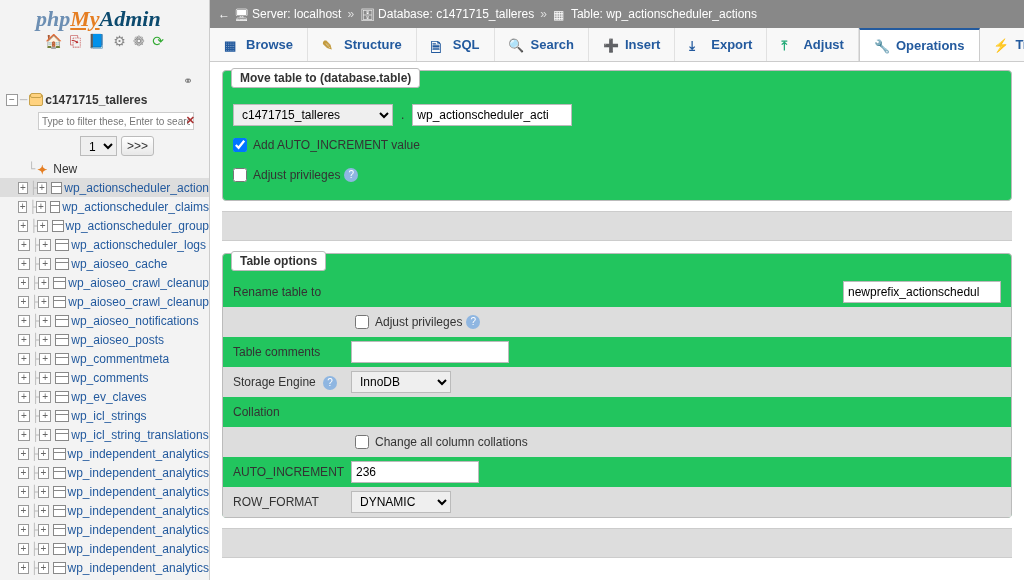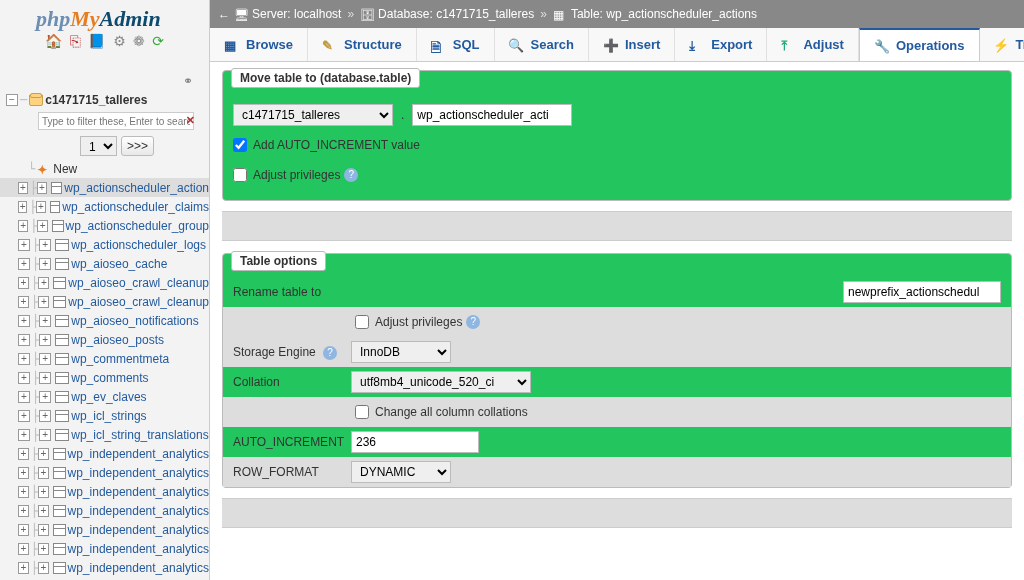--- a/index.html
+++ b/index.html
@@ -2,21 +2,21 @@
 <html><head>
 <meta charset="utf-8">
 <style>
 * { box-sizing: border-box; margin: 0; padding: 0; }
 body { font-family: sans-serif; font-size: 12px; background: #fff; color: #333; overflow: hidden; width: 1024px; height: 580px; }
 
 
 #left { position: absolute; left: 0; top: 0; width: 210px; height: 580px; background: #f3f3f3; border-right: 1px solid #ccc; }
 #logo { padding: 6px 0 0 36px; }
 #logo .php { font-family: Georgia, serif; font-style: italic; font-weight: bold; font-size: 22px; color: #6d8fb3; }
-#logo .my  { font-family: Georgia, serif; font-style: italic; font-weight: bold; font-size: 22px; color: #e57e22; }
+#logo .my  { font-family: Georgia, serif; font-style: italic; font-weight: bold; font-size: 22px; color: #e57e22; text-decoration: underline; }
 #logo .admin { font-family: Georgia, serif; font-style: italic; font-weight: bold; font-size: 22px; color: #0c4a6e; }
 #nav-icons { text-align: center; margin: 2px 0 4px 0; }
 #nav-icons span { margin: 0 2px; font-size: 14px; line-height: 14px; display:inline-block;}
 
 #nav-tabs { display:flex; border-bottom:1px solid #ddd; padding-left:8px;}
 #nav-tabs div { padding:4px 10px; color:#555; font-size:12px; border:1px solid transparent; border-bottom:none; cursor:pointer;}
 #link-icon { position:absolute; right:16px; top:74px; font-size:12px; color:#777;}
 
 #tree { position:absolute; top:90px; left:0; right:0; bottom:0; overflow:hidden; font-size:12px; color:#333;}
 .tree-row { display:flex; align-items:center; height:19px; padding-left:8px; white-space:nowrap;}
@@ -331,27 +331,30 @@
       <div class="fs-body" style="padding:6px 0 0 0;">
         <div class="fs-row" style="padding:4px 10px;justify-content:space-between;">
           <label class="col">Rename table to</label>
           <input type="text" style="width: 158px;" value="newprefix_actionschedul">
         </div>
         <div class="fs-row stripe" style="padding:4px 10px 4px 132px;">
           <input type="checkbox" id="oap" style="">
           <label for="oap">Adjust privileges</label>
           <span class="help">?</span>
         </div>
+        <div class="fs-row" style="padding:4px 10px;">
+          <label class="col">Table comments</label>
+          <input type="text" style="width: 158px;" value="">
+        </div>
         <div class="fs-row stripe" style="padding:4px 10px;">
           <label class="col"><span>Storage Engine</span> <span class="help">?</span></label>
           <select style="width:100px"><option>InnoDB</option></select>
         </div>
         <div class="fs-row" style="padding:4px 10px;">
           <label class="col">Collation</label>
-          <select style="width:180px"><option>utf8mb4_unicode_520_ci</option></select>
         </div>
         <div class="fs-row stripe" style="padding:4px 10px 4px 132px;">
           <input type="checkbox" id="ccc" style="">
           <label for="ccc">Change all column collations</label>
         </div>
         <div class="fs-row" style="padding:4px 10px;">
           <label class="col">AUTO_INCREMENT</label>
           <input type="text" style="width: 128px;" value="236">
         </div>
         <div class="fs-row stripe" style="padding:4px 10px;">

